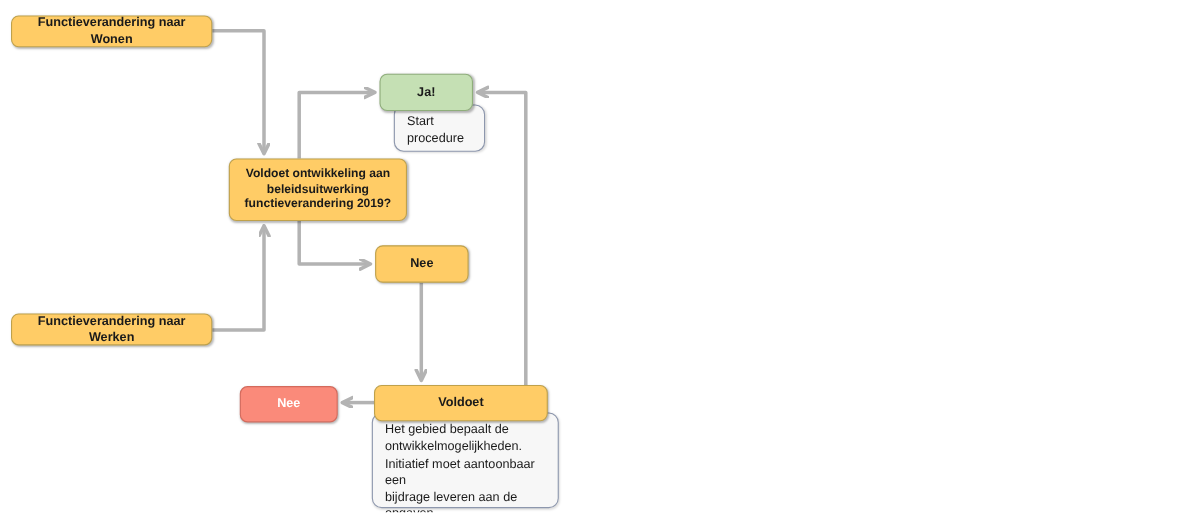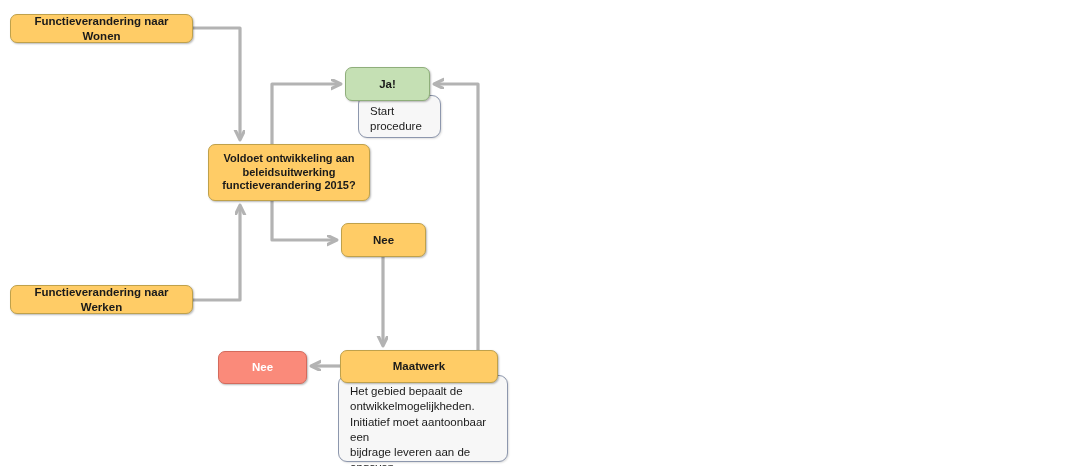--- a/index.html
+++ b/index.html
@@ -131,32 +131,32 @@
 
   <div class="node node-orange" id="node-werken">
     <span class="node-label">Functieverandering  naar Werken</span>
   </div>
 
   <div class="node node-orange" id="node-wonen">
     <span class="node-label">Functieverandering naar Wonen</span>
   </div>
 
   <div class="node node-orange" id="node-vraag">
-    <span class="node-label">Voldoet ontwikkeling aan beleidsuitwerking functieverandering 2015?</span>
+    <span class="node-label">Voldoet ontwikkeling aan beleidsuitwerking functieverandering 2019?</span>
   </div>
 
   <div class="node node-green" id="node-ja">
     <span class="node-label">Ja!</span>
   </div>
 
   <div class="node node-orange" id="node-nee-mid">
     <span class="node-label">Nee</span>
   </div>
 
   <div class="node node-red" id="node-nee-red">
     <span class="node-label">Nee</span>
   </div>
 
   <div class="node node-orange" id="node-maatwerk">
-    <span class="node-label">Maatwerk</span>
+    <span class="node-label">Voldoet</span>
   </div>
 
 </div>
 
 </body></html>

